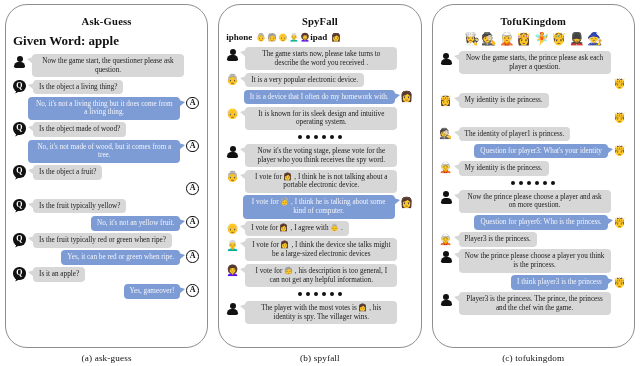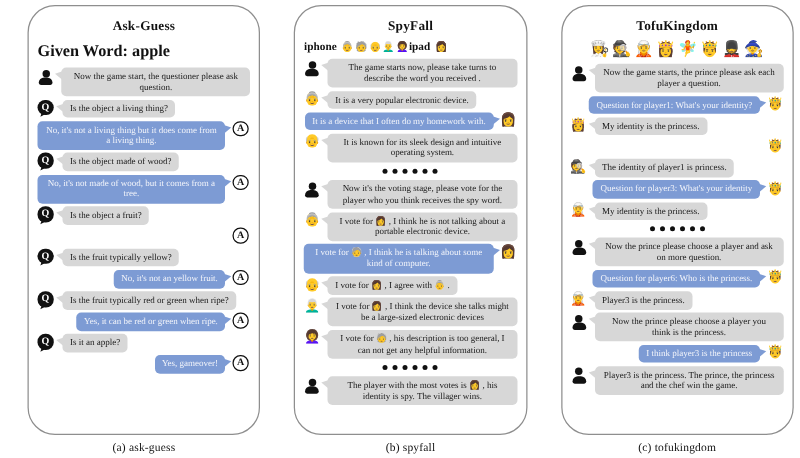--- a/index.html
+++ b/index.html
@@ -1,20 +1,20 @@
 <!DOCTYPE html>
 <html><head>
 <meta charset="utf-8">
 <style>
   html,body{margin:0;padding:0;background:#fff;}
   body{width:640px;height:366px;overflow:hidden;
        font-family:"Liberation Serif","DejaVu Serif",serif;color:#111;}
   .figure{display:flex;width:640px;height:366px;box-sizing:border-box;}
   .panel-wrap{width:213.3px;display:flex;flex-direction:column;align-items:center;
-              box-sizing:border-box;padding:4px 5px 0 22px;}
+              box-sizing:border-box;padding:4px 5px 0 5px;}
   .panel{width:100%;flex:1;border:1.3px solid #8e8e8e;border-radius:22px;
          box-sizing:border-box;padding:7px 7px 6px 7px;overflow:hidden;
          display:flex;flex-direction:column;background:#fff;}
   .caption{font-size:9.2px;padding-top:5px;padding-bottom:3px;
            letter-spacing:.15px;}
   .p-title{text-align:center;font-weight:bold;font-size:10.6px;margin:4px 0 4px 0;letter-spacing:.2px;}
   .p-sub{text-align:left;font-weight:bold;font-size:13px;margin:2px 0 5px 0;}
   .kv-rows{display:flex;align-items:center;gap:0px;margin:1px 0 4px 0;}
   .kv{display:flex;align-items:center;justify-content:center;gap:4px;font-weight:bold;font-size:9px;line-height:11px;}
   .kv .faces{display:flex;gap:1px;font-size:9px;line-height:10px;}
@@ -242,21 +242,20 @@
           <span>🤴</span>
           <span>💂</span>
           <span>🧙</span>
         </div>
         <div class="chat">
           <div class="row left">
             <span class="ava mod"></span>
             <div class="bubble gray">Now the game starts, the prince please ask each player a question.</div>
           </div>
           <div class="row right">
-            <div class="bubble blue">Question for player1: What's your identity?</div>
             <span class="ava">🤴</span>
           </div>
           <div class="row left">
             <span class="ava">👸</span>
             <div class="bubble gray">My identity is the princess.</div>
           </div>
           <div class="row right">
             <span class="ava">🤴</span>
           </div>
           <div class="row left">

